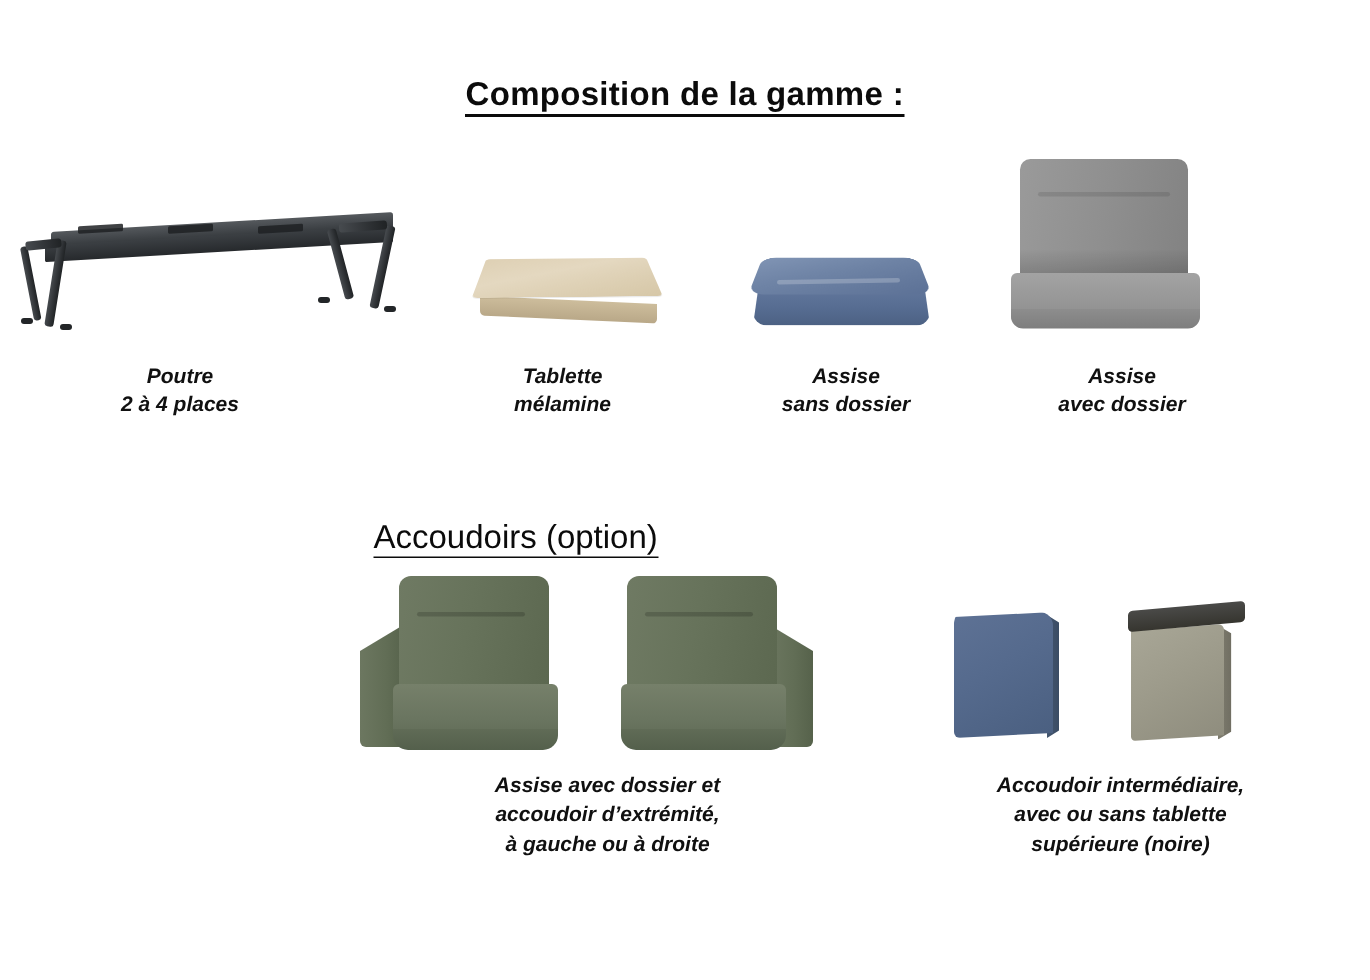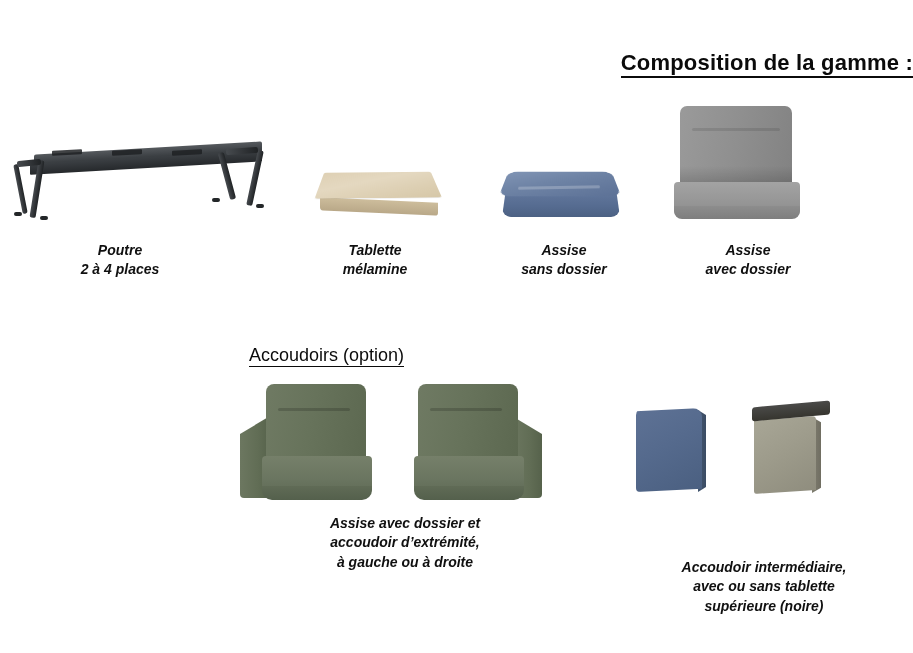--- a/index.html
+++ b/index.html
@@ -16,36 +16,36 @@
     color: #0a0a0a;
     -webkit-font-smoothing: antialiased;
   }
 
   
   .page-title {
     position: absolute;
     left: 0;
     top: 50px;
     width: 913px;
-    text-align: right;
+    text-align: center;
     font-size: 22px;
     font-weight: bold;
     letter-spacing: 0.2px;
     color: #0b0b0b;
   }
   .page-title span {
     border-bottom: 2px solid #0b0b0b;
     padding-bottom: 1px;
   }
 
   .section-title {
     position: absolute;
     left: 249px;
     top: 345px;
-    font-size: 18px;
+    font-size: 22px;
     font-weight: normal;
     color: #0b0b0b;
   }
   .section-title span {
     border-bottom: 1.5px solid #0b0b0b;
     padding-bottom: 1px;
   }
 
   
   .caption {
@@ -282,21 +282,21 @@
     background: linear-gradient(90deg,#7f7d6f 0%, #706e62 100%);
     clip-path: polygon(0 0, 100% 7%, 100% 93%, 0 100%);
   }
 
   
   #cap-poutre     { left: 20px;  top: 241px; width: 200px; }
   #cap-tablette   { left: 300px; top: 241px; width: 150px; }
   #cap-assise-sd  { left: 478px; top: 241px; width: 172px; }
   #cap-assise-ad  { left: 660px; top: 241px; width: 176px; }
   #cap-chairs     { left: 267px; top: 514px; width: 276px; }
-  #cap-arms       { left: 625px; top: 514px; width: 278px; margin-top: 44px; }
+  #cap-arms       { left: 608px; top: 514px; width: 278px; }
 </style>
 </head>
 <body>
 
 <div class="page-title">
   <span>Composition de la gamme :</span>
 </div>
 
 <div class="art" id="art-poutre">
   <div class="beam-top"></div>

